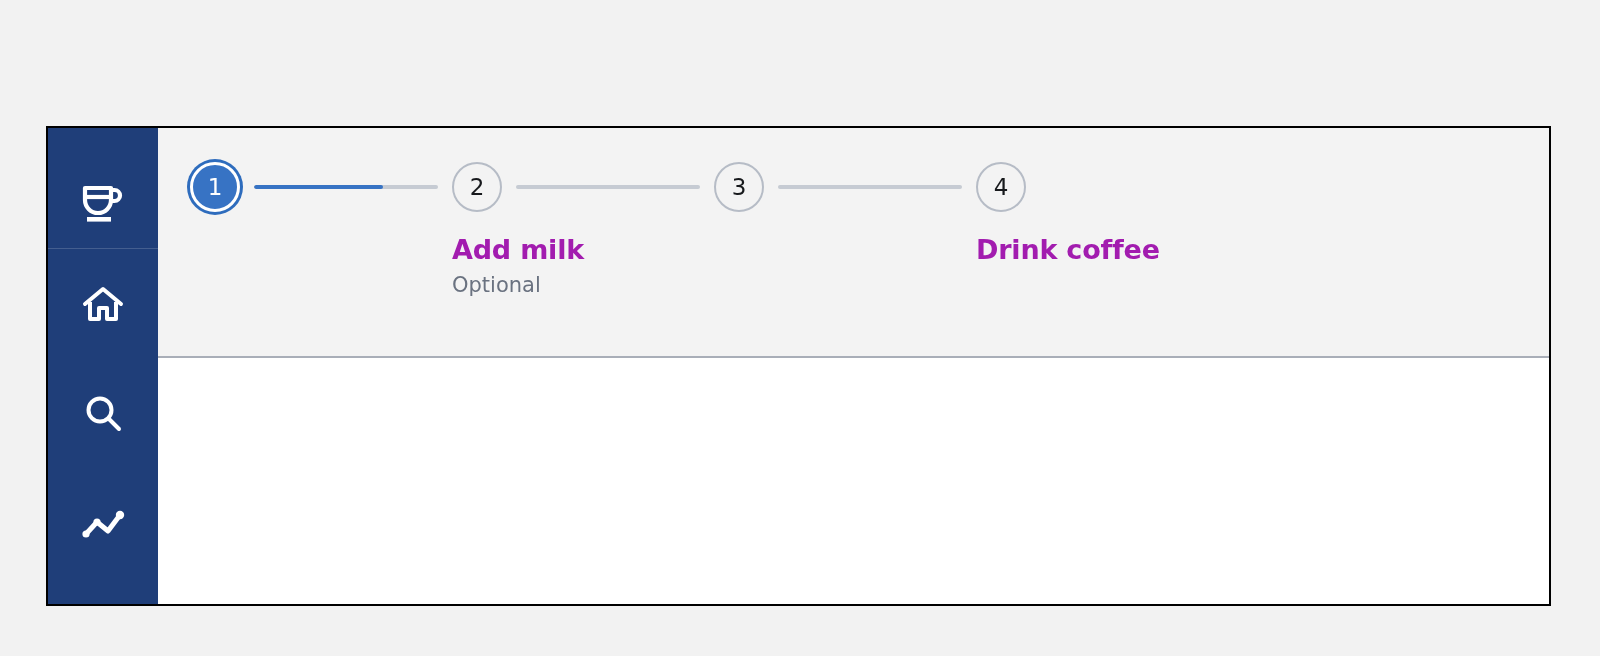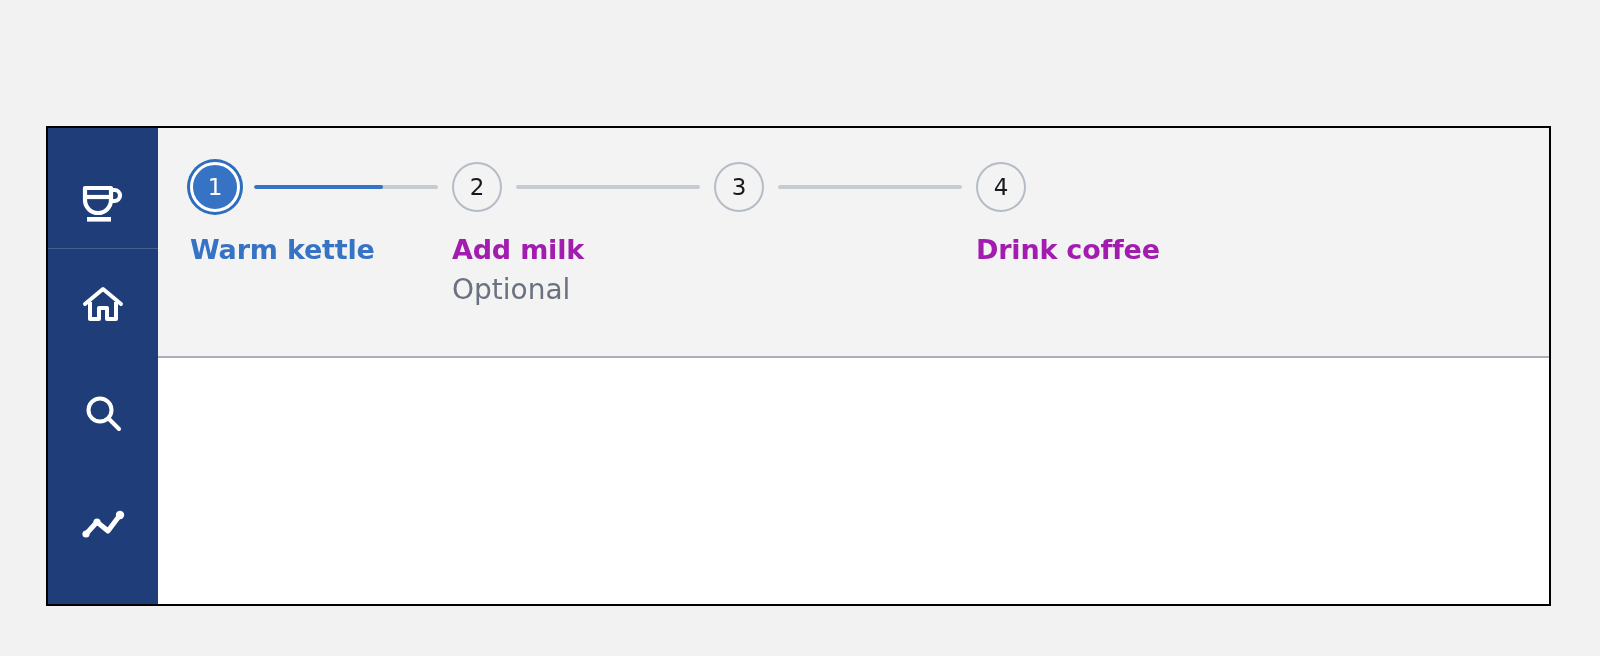--- a/index.html
+++ b/index.html
@@ -144,21 +144,21 @@
     font-size: 27px;
     font-weight: bold;
     letter-spacing: -0.2px;
     white-space: nowrap;
   }
   .step-label.active { color: #3773c4; }
   .step-label.inactive { color: #a21caf; }
 
   .step-sub {
     margin-top: 8px;
-    font-size: 28px;
+    font-size: 21px;
     color: #6a7280;
     white-space: nowrap;
   }
 
   
   .step-0 { width: 262px; }
   .step-1 { width: 262px; }
   .step-2 { width: 262px; }
   .step-3 { width: 200px; }
 
@@ -223,21 +223,20 @@
     <header id="stepper-header">
       <div id="stepper">
 
         <div class="step step-0">
           <div class="step-circle-row">
             <div class="circle active">1</div>
             <div class="connector">
               <div class="fill" style="width:70%"></div>
             </div>
           </div>
-          <div class="step-label active">Warm kettle</div>
         </div>
 
         <div class="step step-1">
           <div class="step-circle-row">
             <div class="circle inactive">2</div>
             <div class="connector"></div>
           </div>
           <div class="step-label inactive">Add milk</div>
           <div class="step-sub">Optional</div>
         </div>

